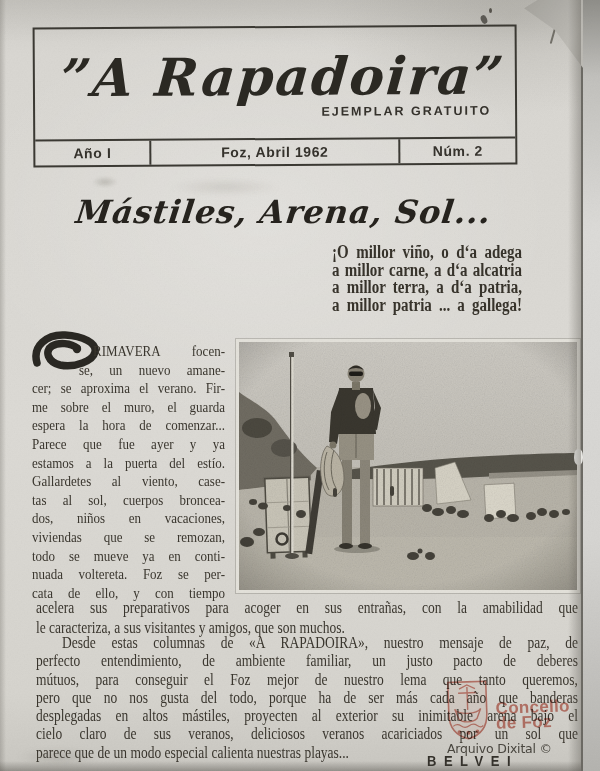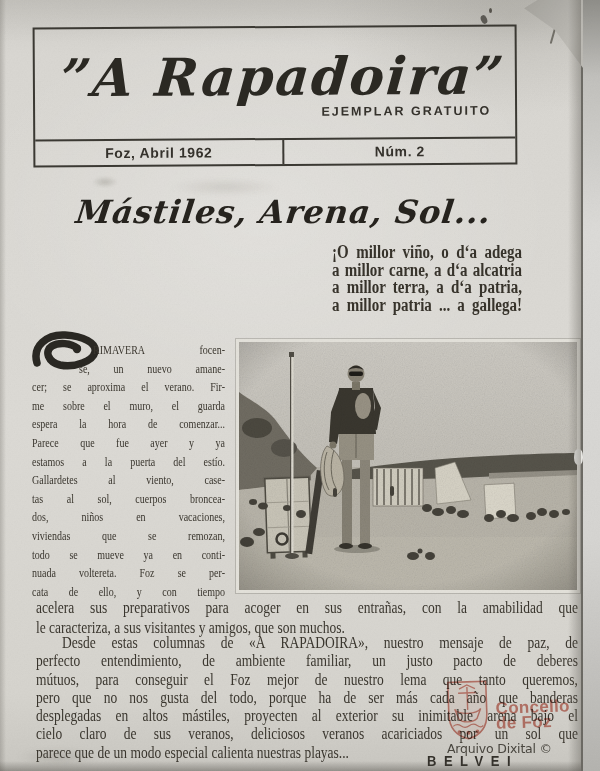--- a/index.html
+++ b/index.html
@@ -57,21 +57,21 @@
 
   
   .headline{position:absolute;left:76px;top:193px;width:420px;font-family:"DejaVu Serif",serif;
          font-style:italic;font-weight:bold;font-size:32px;letter-spacing:1px;color:#26231e;
          transform:skewX(-7deg);white-space:nowrap;}
   .poem{position:absolute;left:332px;top:244px;width:190px;font-size:15px;color:#37332b;font-weight:bold;}
   .poem .jl{line-height:17.7px;}
 
   
   .jl{text-align:justify;text-align-last:justify;overflow:hidden;transform:scaleY(1.2);transform-origin:0 55%;}
-  .column{position:absolute;left:32px;top:342px;width:193px;font-size:10px;color:#3a362e;word-spacing:-.2px;}
+  .column{position:absolute;left:32px;top:342px;width:193px;font-size:13px;color:#3a362e;word-spacing:-.2px;}
   .column .jl{line-height:18.6px;}
   .column .jl:nth-child(1){padding-left:61px;box-sizing:border-box;}
   .column .jl:nth-child(2){padding-left:47px;box-sizing:border-box;}
   .dropcap{position:absolute;left:30px;top:331px;}
   .para{position:absolute;left:36px;width:542px;color:#3a362e;font-size:13.5px;}
   .para1{top:598px;} .para1 .jl{line-height:20px;}
   .para2{top:634px;} .para2 .jl{line-height:18.3px;}
   .para .jl:last-child{text-align-last:left;}
   .para2 .jl:first-child{text-indent:26px;}
 
@@ -98,20 +98,21 @@
 <div class="stage">
   <div class="scanbg"></div>
 
   <div class="paper">
     <div class="top-shade"></div>
 
     <div class="masthead">
       <div class="mh-title">”A Rapadoira”</div>
       <div class="mh-tagline">EJEMPLAR GRATUITO</div>
       <div class="issue-strip">
+        <div class="cell c1">Año I</div>
         <div class="cell c2">Foz, Abril 1962</div>
         <div class="cell c3">Núm. 2</div>
       </div>
     </div>
 
     <div class="headline">Mástiles, Arena, Sol...</div>
     <div class="poem">
         <div class="jl">¡O millor viño, o d‘a adega</div>
         <div class="jl">a millor carne, a d‘a alcatria</div>
         <div class="jl">a millor terra, a d‘a patria,</div>

